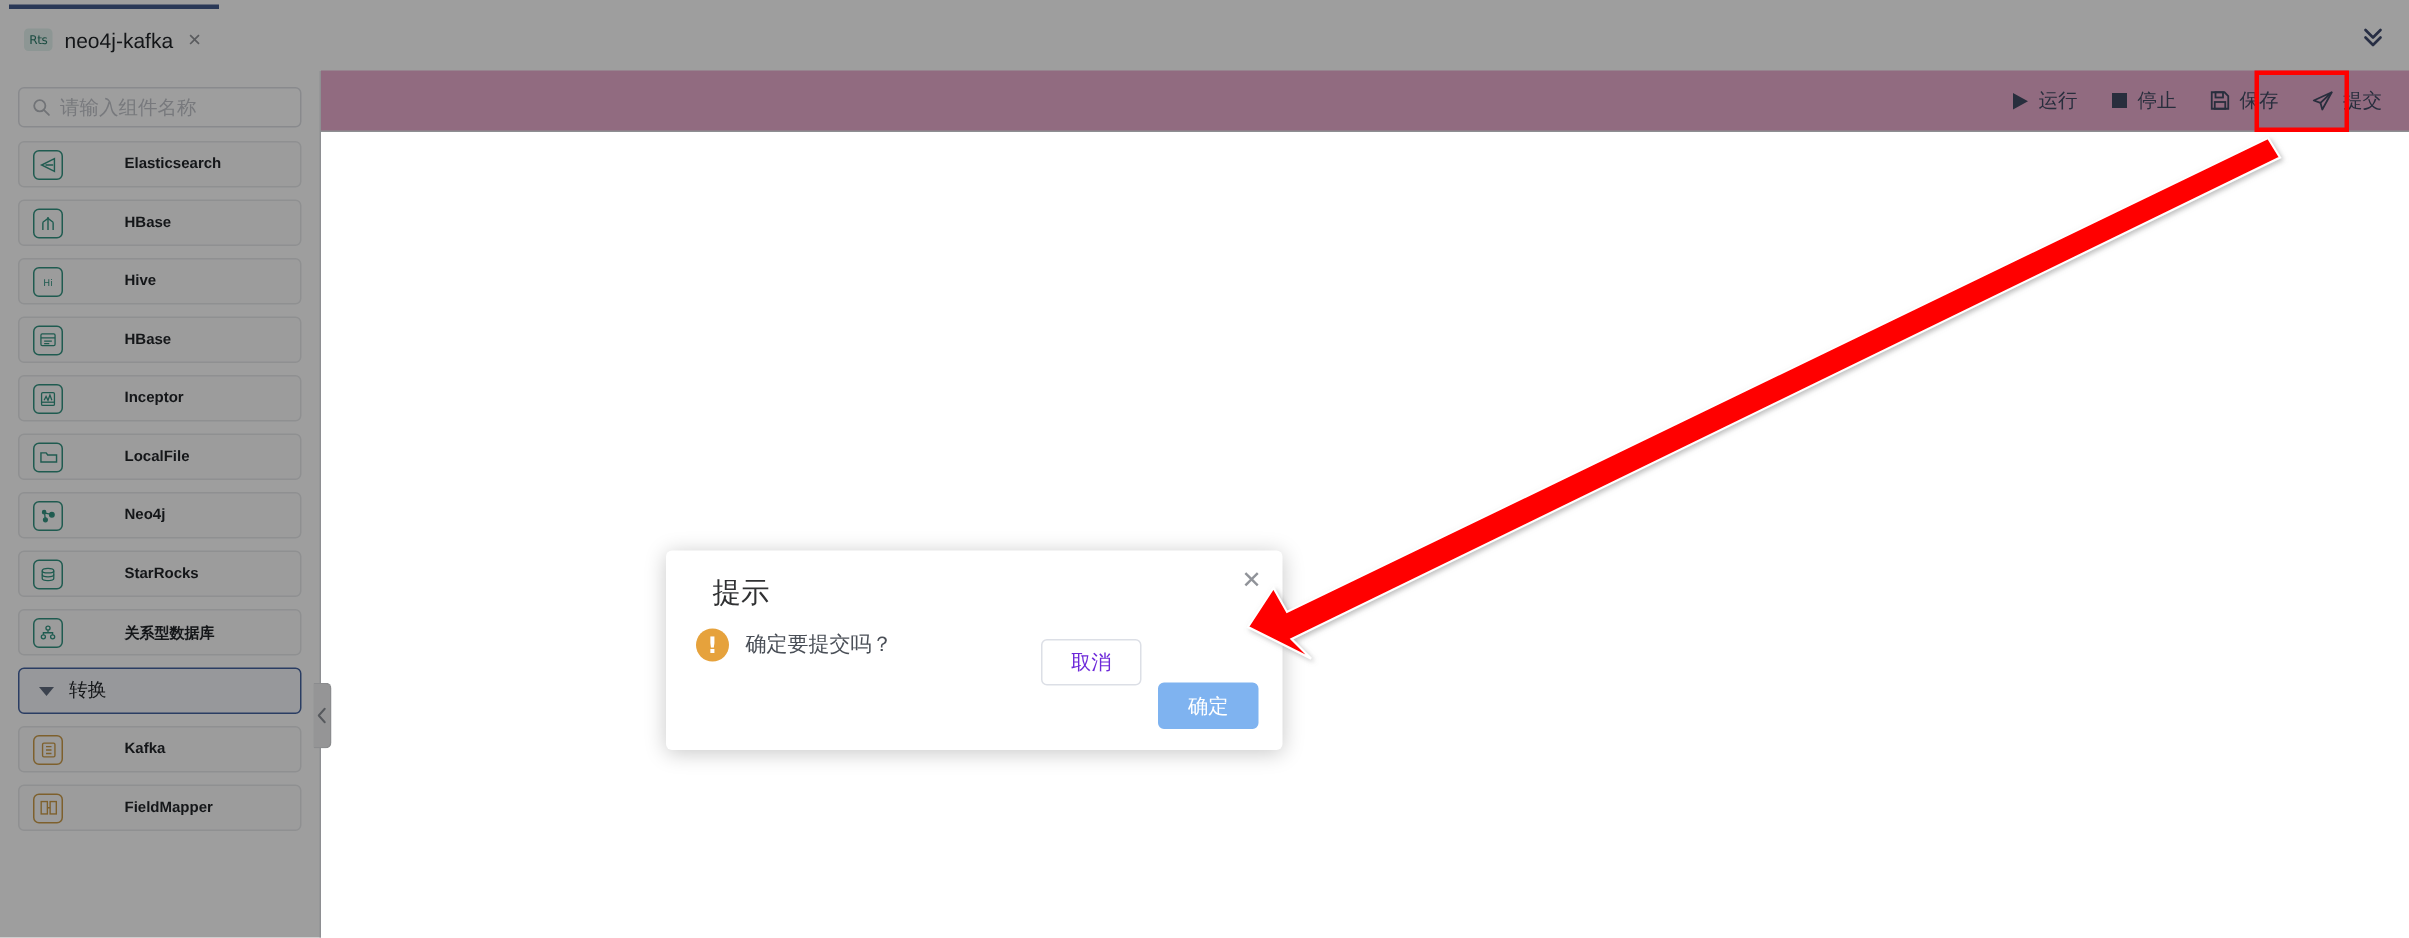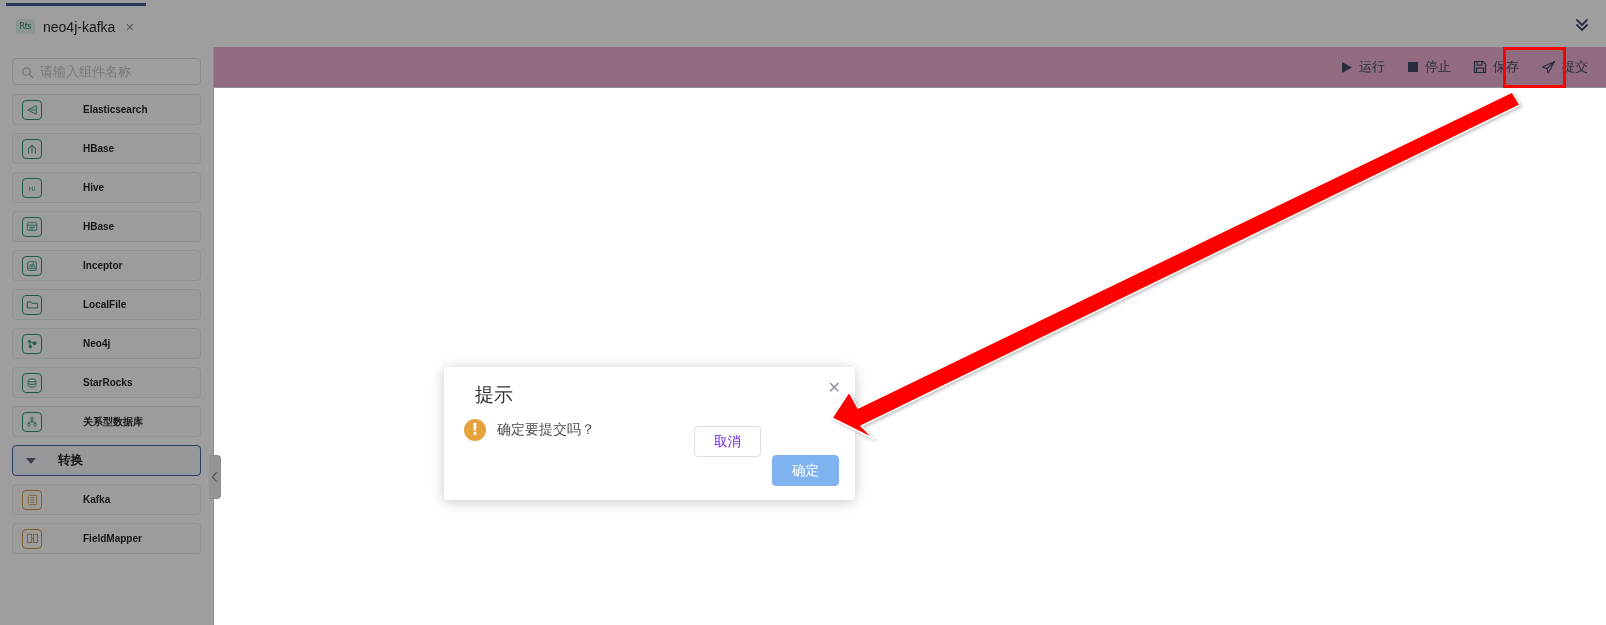--- a/index.html
+++ b/index.html
@@ -87,21 +87,21 @@
     height: 31px; margin-bottom: 8px;
     display: flex; align-items: center; gap: 10px; padding-left: 9px;
     border: 1px solid #3b63b5; border-radius: 4px;
     background: #f3f6fb; cursor: pointer;
   }
   .group-header .caret {
     width: 0; height: 0; margin-left: 4px;
     border-left: 5px solid transparent; border-right: 5px solid transparent;
     border-top: 6px solid #5b6a84;
   }
-  .group-label { font-size: 12.5px; color: #1f2329; font-weight: bold; margin-left: 12px; }
+  .group-label { font-size: 12.5px; color: #1f2329; font-weight: normal; margin-left: 0; }
 
   
   .panel-handle {
     position: absolute; left: 209px; top: 455px;
     width: 12px; height: 44px;
     background: #f0f1f3; border: 1px solid #e0e2e6; border-left: 0;
     border-radius: 0 4px 4px 0;
     display: flex; align-items: center; justify-content: center;
     color: #8a8f99; cursor: pointer; z-index: 5;
   }

